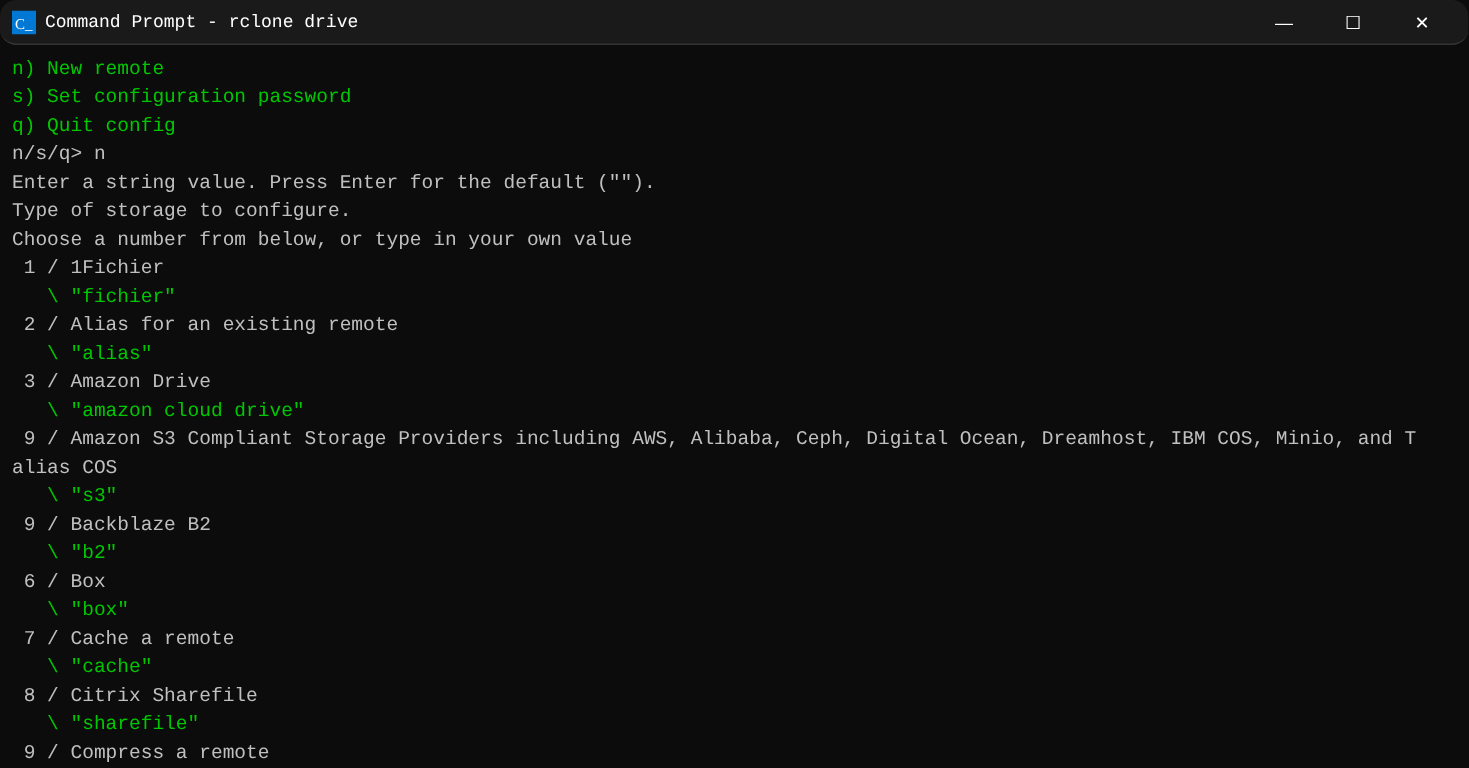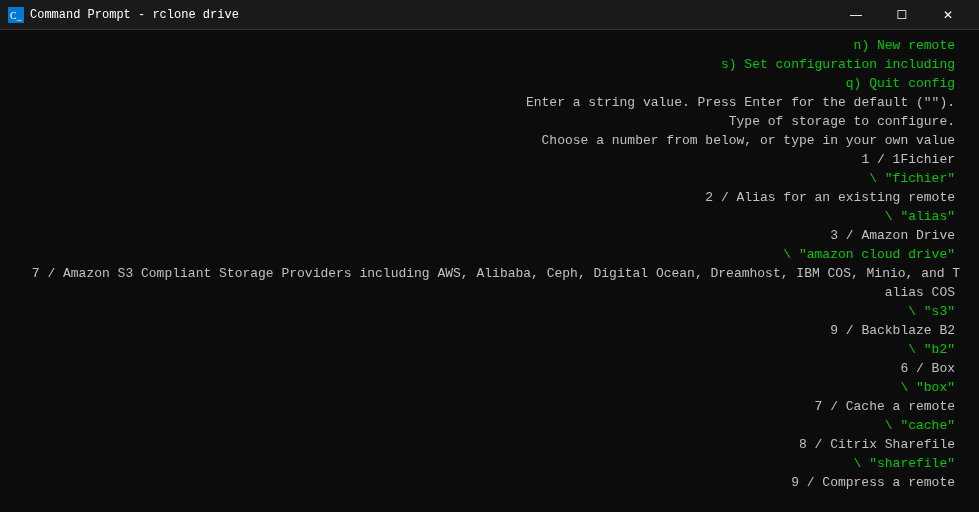--- a/index.html
+++ b/index.html
@@ -13,20 +13,21 @@
       overflow: hidden;
     }
     .title-bar {
       background: #1a1a1a;
       height: 30px;
       display: flex;
       justify-content: space-between;
       padding: 0 8px;
       border-bottom: 1px solid #333;
       user-select: none;
+      border-radius: 11px;
     }
     .title-bar-left {
       display: flex;
       align-items: center;
       gap: 6px;
     }
     .title-bar-icon {
       width: 16px;
       height: 16px;
       display: flex;
@@ -48,26 +49,25 @@
       align-items: center;
       justify-content: center;
       cursor: pointer;
       color: #fff;
       font-size: 12px;
       background: transparent;
       border: none;
     }
     .terminal {
       background: #0c0c0c;
-      padding: 6px 24px;
+      padding: 6px 8px;
       height: calc(512px - 30px);
       overflow: hidden;
       color: #c0c0c0;
       line-height: 1.5;
-      text-align: right;
     }
     .line {
       white-space: pre;
       line-height: 19px;
     }
     .green { color: #00c800; }
     .white { color: #c0c0c0; }
   </style>
 </head>
 <body>
@@ -86,32 +86,33 @@
     <div class="title-bar-controls">
       <button class="title-bar-btn">—</button>
       <button class="title-bar-btn">☐</button>
       <button class="title-bar-btn close">✕</button>
     </div>
   </div>
 </div>
 
 <div class="terminal" id="terminal-container">
 <div class="line green">n) New remote</div>
-    <div class="line green">s) Set configuration including</div>
+    <div class="line green">s) Set configuration password</div>
     <div class="line green">q) Quit config</div>
+    <div class="line white">n/s/q&gt; n</div>
     <div class="line white">Enter a string value. Press Enter for the default ("").</div>
     <div class="line white">Type of storage to configure.</div>
     <div class="line white">Choose a number from below, or type in your own value</div>
     <div class="line white"> 1 / 1Fichier</div>
     <div class="line green">   \ "fichier"</div>
     <div class="line white"> 2 / Alias for an existing remote</div>
     <div class="line green">   \ "alias"</div>
     <div class="line white"> 3 / Amazon Drive</div>
     <div class="line green">   \ "amazon cloud drive"</div>
-    <div class="line white"> 7 / Amazon S3 Compliant Storage Providers including AWS, Alibaba, Ceph, Digital Ocean, Dreamhost, IBM COS, Minio, and T</div>
+    <div class="line white"> 9 / Amazon S3 Compliant Storage Providers including AWS, Alibaba, Ceph, Digital Ocean, Dreamhost, IBM COS, Minio, and T</div>
     <div class="line white">alias COS</div>
     <div class="line green">   \ "s3"</div>
     <div class="line white"> 9 / Backblaze B2</div>
     <div class="line green">   \ "b2"</div>
     <div class="line white"> 6 / Box</div>
     <div class="line green">   \ "box"</div>
     <div class="line white"> 7 / Cache a remote</div>
     <div class="line green">   \ "cache"</div>
     <div class="line white"> 8 / Citrix Sharefile</div>
     <div class="line green">   \ "sharefile"</div>

